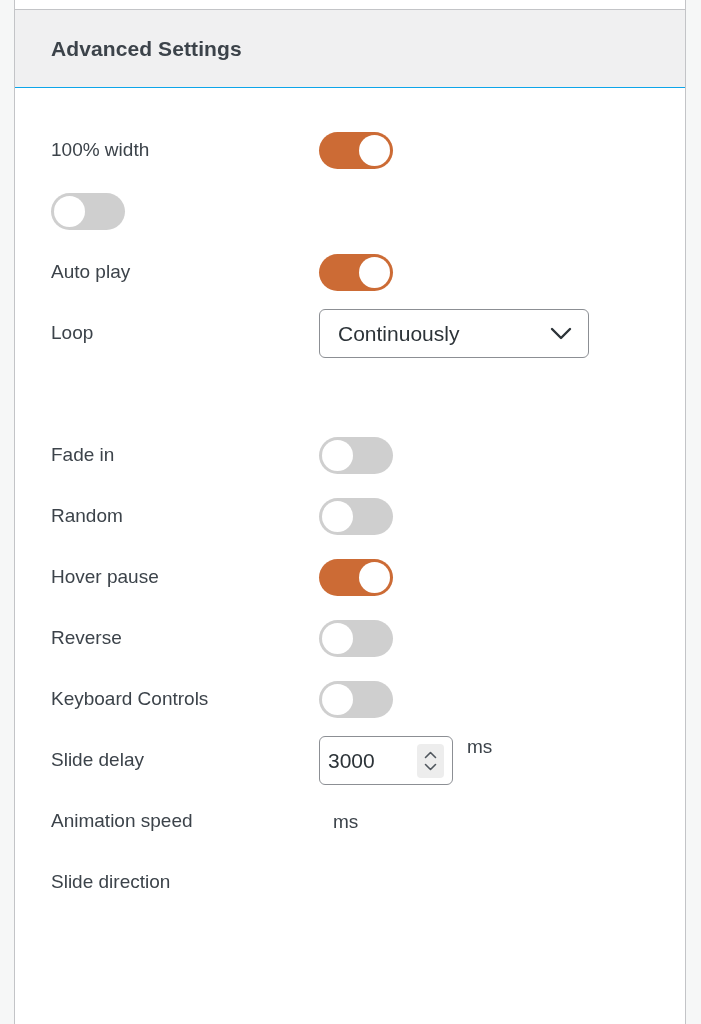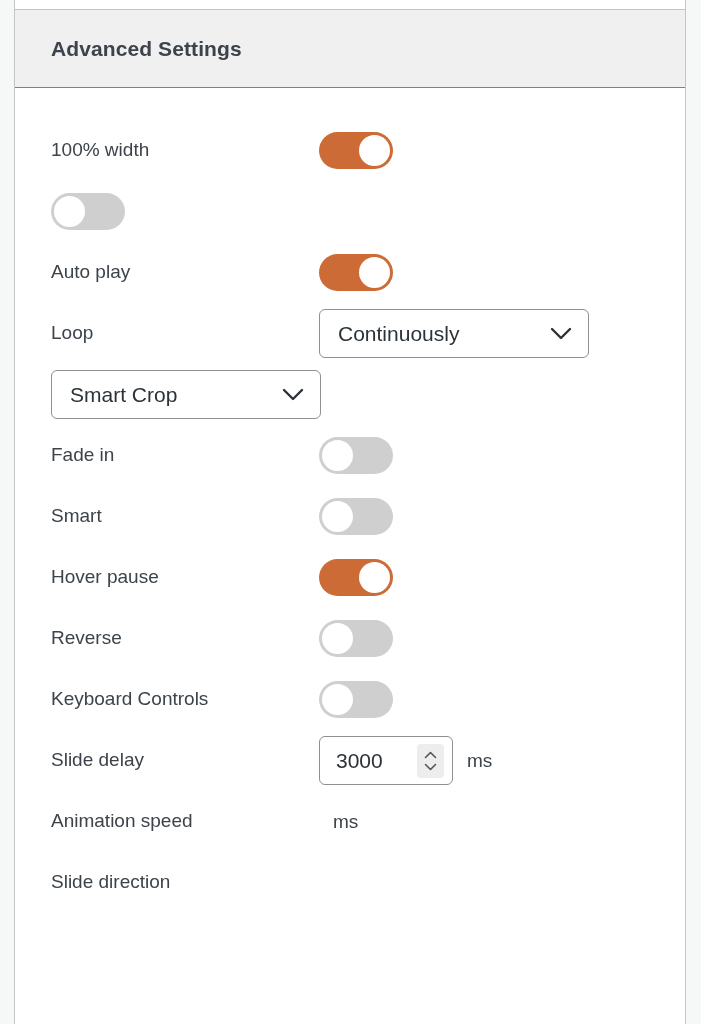--- a/index.html
+++ b/index.html
@@ -71,21 +71,20 @@
   .row-label {
     width: 268px;
     flex: 0 0 268px;
     font-size: 19px;
     color: #3c434a;
     line-height: 1.2;
     white-space: nowrap;
   }
   .row-control {
     display: flex;
-    align-items: center;
   }
 
   
   .toggle {
     position: relative;
     width: 74px;
     height: 37px;
     border-radius: 18.5px;
     background: #cfcfcf;
     flex: 0 0 auto;
@@ -137,21 +136,21 @@
   .number-box {
     position: relative;
     width: 134px;
     height: 49px;
     border: 1px solid #8c8f94;
     border-radius: 6px;
     background: #ffffff;
     box-sizing: border-box;
     display: flex;
     align-items: center;
-    padding-left: 16px;
+    padding-left: 8px;
     font-size: 21px;
     color: #2c3338;
     cursor: text;
   }
   .spinner {
     position: absolute;
     right: 8px;
     top: 7px;
     width: 27px;
     height: 34px;
@@ -210,39 +209,31 @@
         <div class="row-control">
           <div class="select-box">
             <span>Continuously</span>
             <span class="chev"><svg width="22" height="14" viewBox="0 0 22 14" fill="none" xmlns="http://www.w3.org/2000/svg">
                 <path d="M2 2 L11 11 L20 2" stroke="#2c3338" stroke-width="2.4" stroke-linecap="round" stroke-linejoin="round"></path>
               </svg></span>
           </div>
         </div>
       </div>
       <div class="row">
-        <div class="row-control">
-          <div class="select-box">
-            <span>Smart Crop</span>
-            <span class="chev"><svg width="22" height="14" viewBox="0 0 22 14" fill="none" xmlns="http://www.w3.org/2000/svg">
-                <path d="M2 2 L11 11 L20 2" stroke="#2c3338" stroke-width="2.4" stroke-linecap="round" stroke-linejoin="round"></path>
-              </svg></span>
-          </div>
-        </div>
       </div>
       <div class="row">
         <div class="row-label">Fade in</div>
         <div class="row-control">
           <div class="toggle">
             <span class="knob"></span>
           </div>
         </div>
       </div>
       <div class="row">
-        <div class="row-label">Smart</div>
+        <div class="row-label">Random</div>
         <div class="row-control">
           <div class="toggle">
             <span class="knob"></span>
           </div>
         </div>
       </div>
       <div class="row">
         <div class="row-label">Hover pause</div>
         <div class="row-control">
           <div class="toggle on">

